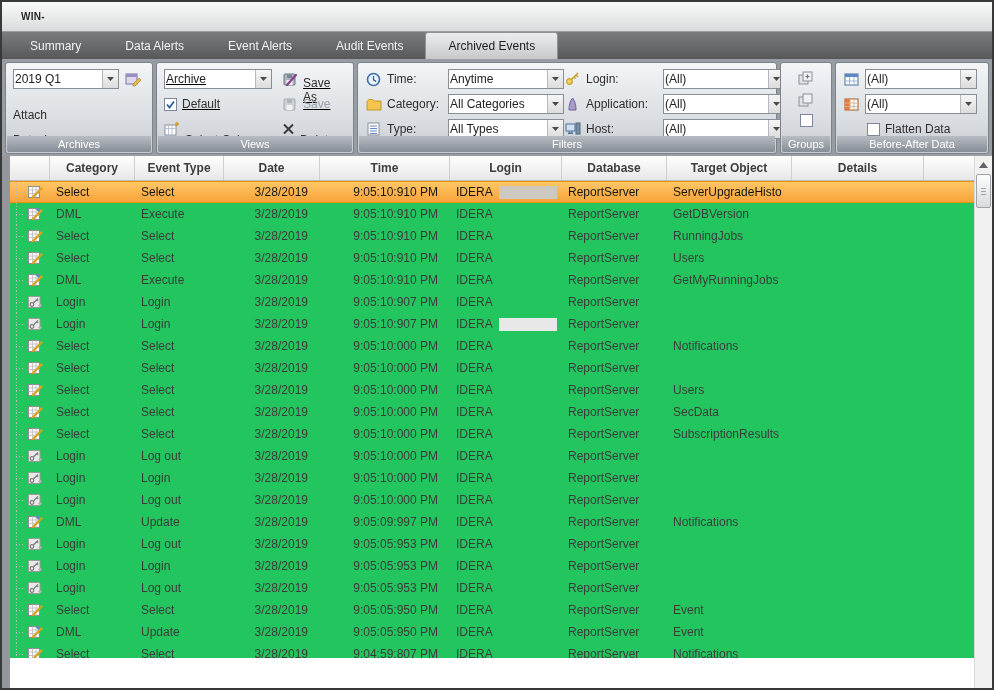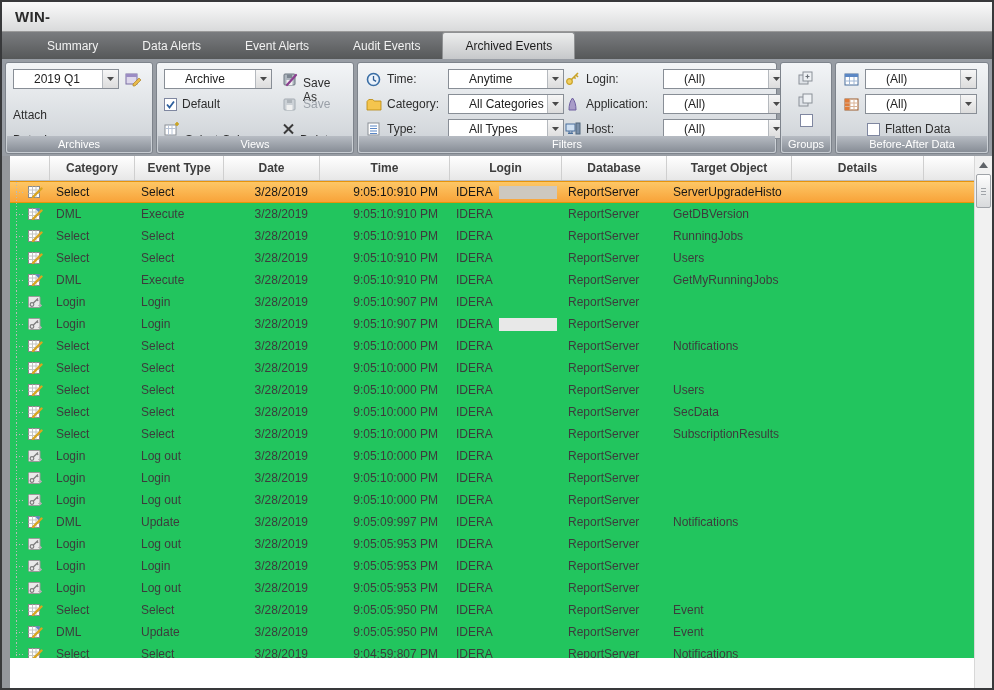--- a/index.html
+++ b/index.html
@@ -4,28 +4,28 @@
 <style>
   * { box-sizing: border-box; margin: 0; padding: 0; }
   html,body { background:#c9c9c9; font-family:"Liberation Sans","DejaVu Sans",sans-serif; }
   .window{
     width:994px;height:690px;border:2px solid #38393b;background:#9aa0a6;
     position:relative;overflow:hidden;
   }
   
   .titlebar{
     height:30px;background:linear-gradient(#fafafa,#d9dadb);
-    display:flex;align-items:center;padding-left:13px;
+    display:flex;align-items:center;padding-left:19px;
     border-bottom:1px solid #9a9a9a;
-    font-size:15px;font-weight:bold;color:#2a2a2a;letter-spacing:.3px;
+    font-size:10px;font-weight:bold;color:#2a2a2a;letter-spacing:.3px;
   }
   
   .tabbar{
     height:27px;background:linear-gradient(#7a7c7f,#565859);
-    display:flex;align-items:stretch;padding-left:23px;
+    display:flex;align-items:stretch;padding-left:6px;
   }
   .tab{
     display:flex;align-items:center;padding:0 22px;font-size:12px;color:#f2f2f2;
     cursor:default;
   }
   .tab.active{
     background:linear-gradient(#eceded,#c6c8ca);color:#1c1c1c;
     border:1px solid #8f9193;border-bottom:none;border-radius:3px 3px 0 0;
   }
   
@@ -40,39 +40,39 @@
   .caption{
     position:absolute;left:1px;right:1px;bottom:1px;height:16px;
     background:linear-gradient(#b7bcc3,#878d96);
     color:#fff;font-size:11px;display:flex;align-items:center;justify-content:center;
     border-radius:0 0 2px 2px;
   }
   .combo{
     display:flex;align-items:center;height:20px;background:#fff;
     border:1px solid #888e96;font-size:12px;color:#222;
   }
-  .combo-text{flex:1;padding:0 20px;white-space:nowrap;overflow:hidden;}
+  .combo-text{flex:1;padding:0 1px;white-space:nowrap;overflow:hidden;}
   .combo-btn{
     width:16px;height:100%;display:flex;align-items:center;justify-content:center;
     background:linear-gradient(#f6f6f6,#dcdcdc);border-left:1px solid #b5b9be;
   }
   .checkbox{
     width:13px;height:13px;background:#fff;border:1px solid #7f87a0;
     display:flex;align-items:center;justify-content:center;flex:0 0 auto;
   }
   .checkbox svg{display:block;}
   .txt-btn{font-size:12px;color:#2d2d2d;cursor:default;margin-top:22px;}
   .icon-btn{display:flex;align-items:center;justify-content:center;cursor:default;}
   .rib-row{display:flex;align-items:center;gap:5px;margin-bottom:5px;height:20px;}
   .rib-label{font-size:12px;color:#2d2d2d;white-space:nowrap;}
   .disabled .rib-label,.rib-label.disabled{color:#9aa0a8;}
   
   .g-archives{width:148px;}
   .g-archives .combo{width:106px;}
-  .g-views{width:198px;}
+  .g-views{width:198px;text-decoration:underline;}
   .g-views .cols{display:flex;gap:8px;}
   .g-views .colL{width:112px;}
   .g-views .colL .combo{width:108px;}
   .g-filters{width:420px;}
   .g-filters .cols{display:flex;gap:0;}
   .f-label{font-size:12px;color:#2d2d2d;white-space:nowrap;}
   .colFL .f-label{width:56px;}
   .colFL .combo{width:116px;}
   .colFR .f-label{width:72px;}
   .colFR .combo{width:122px;}

